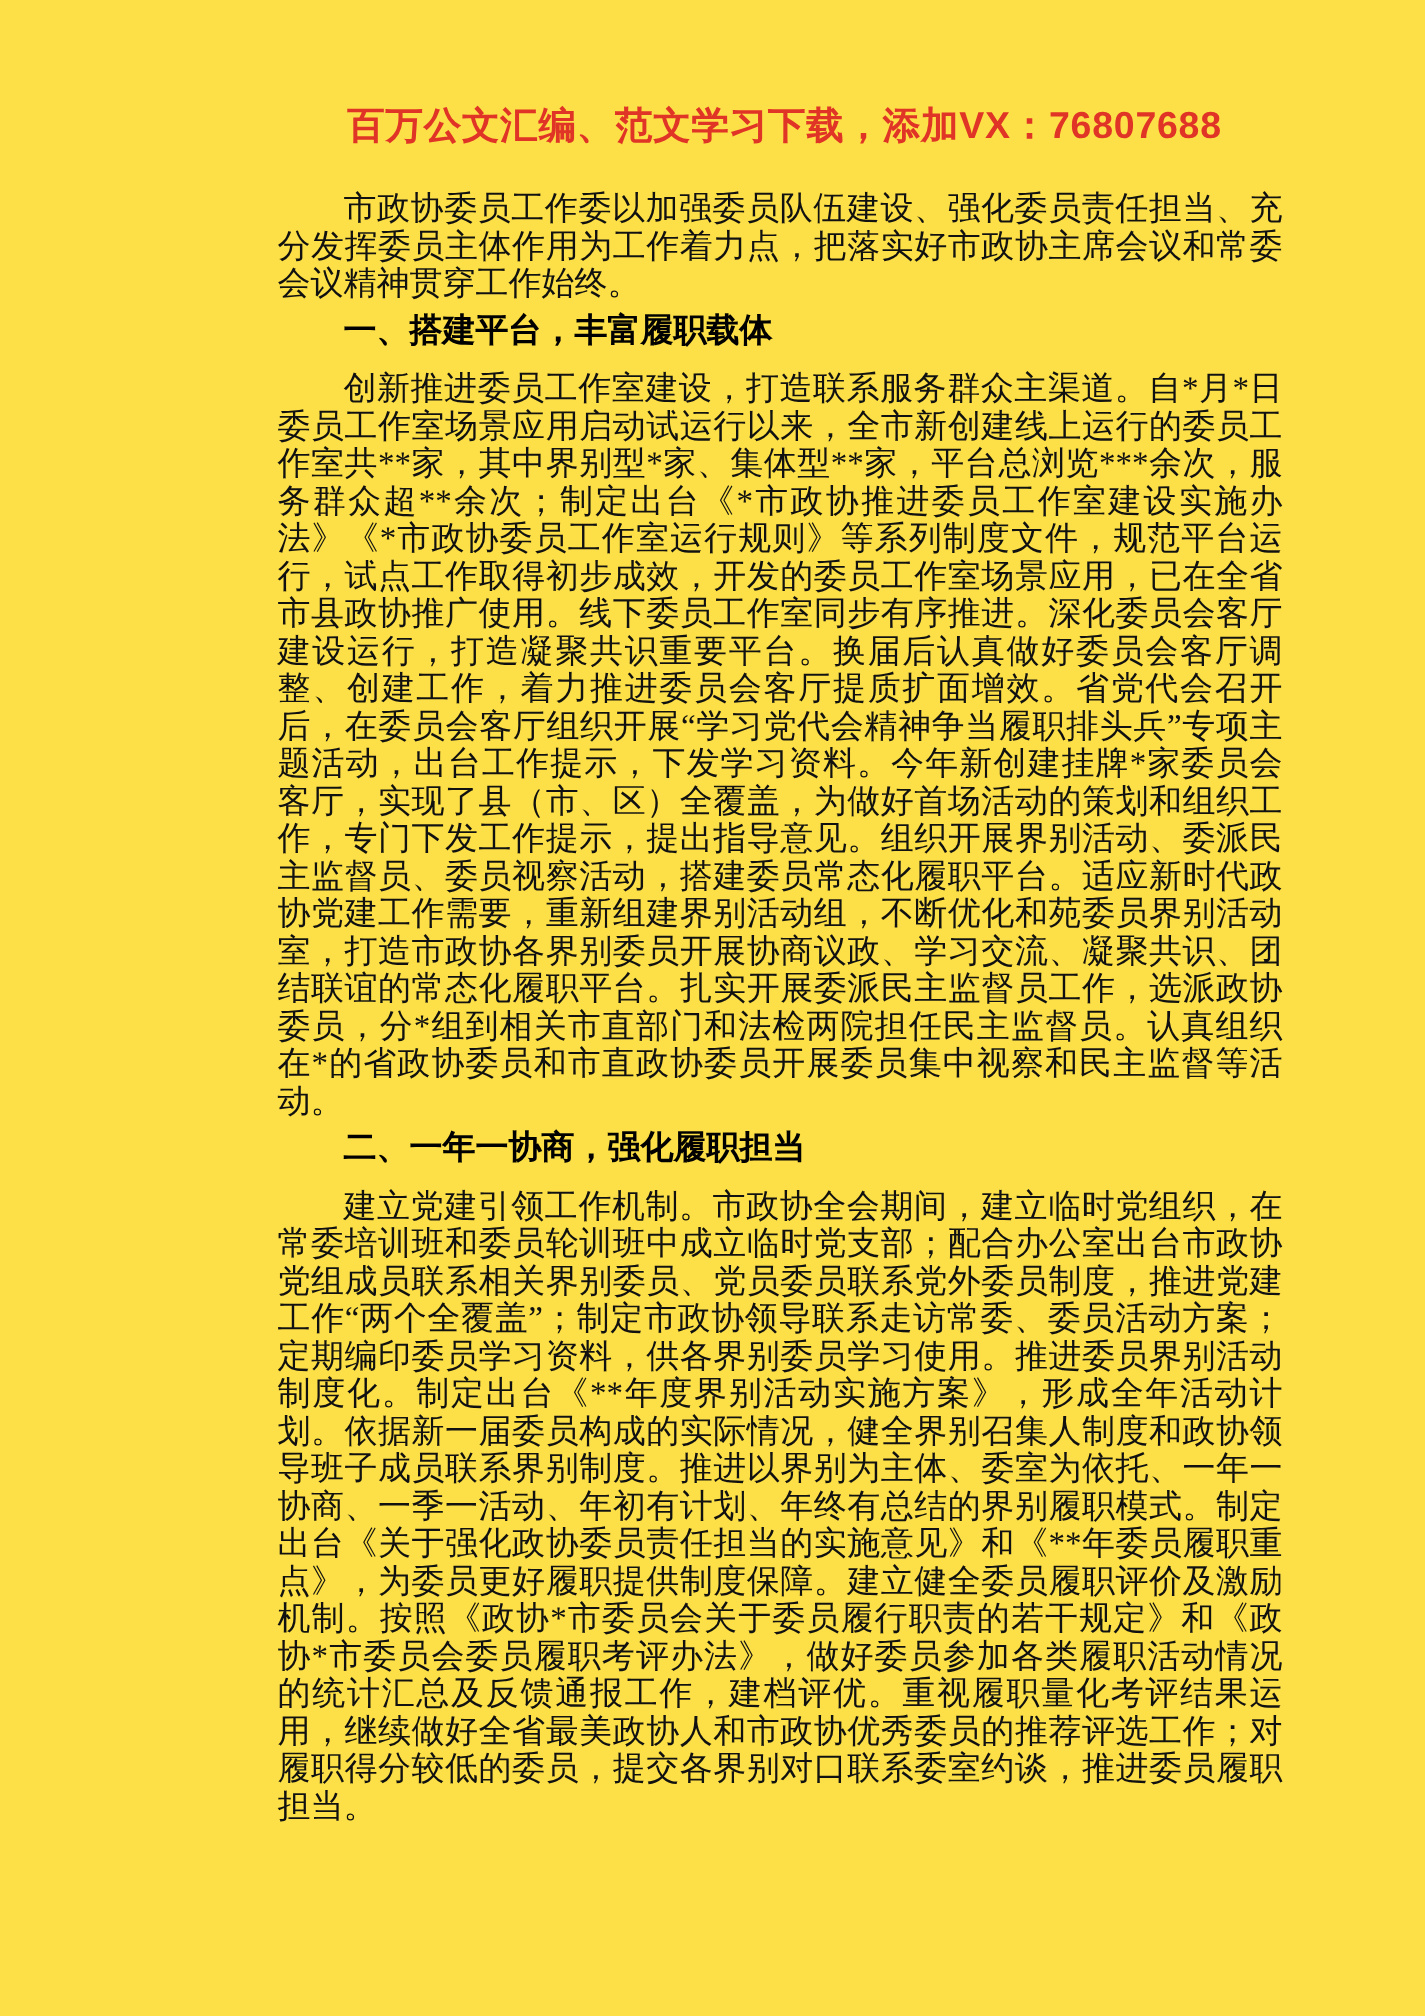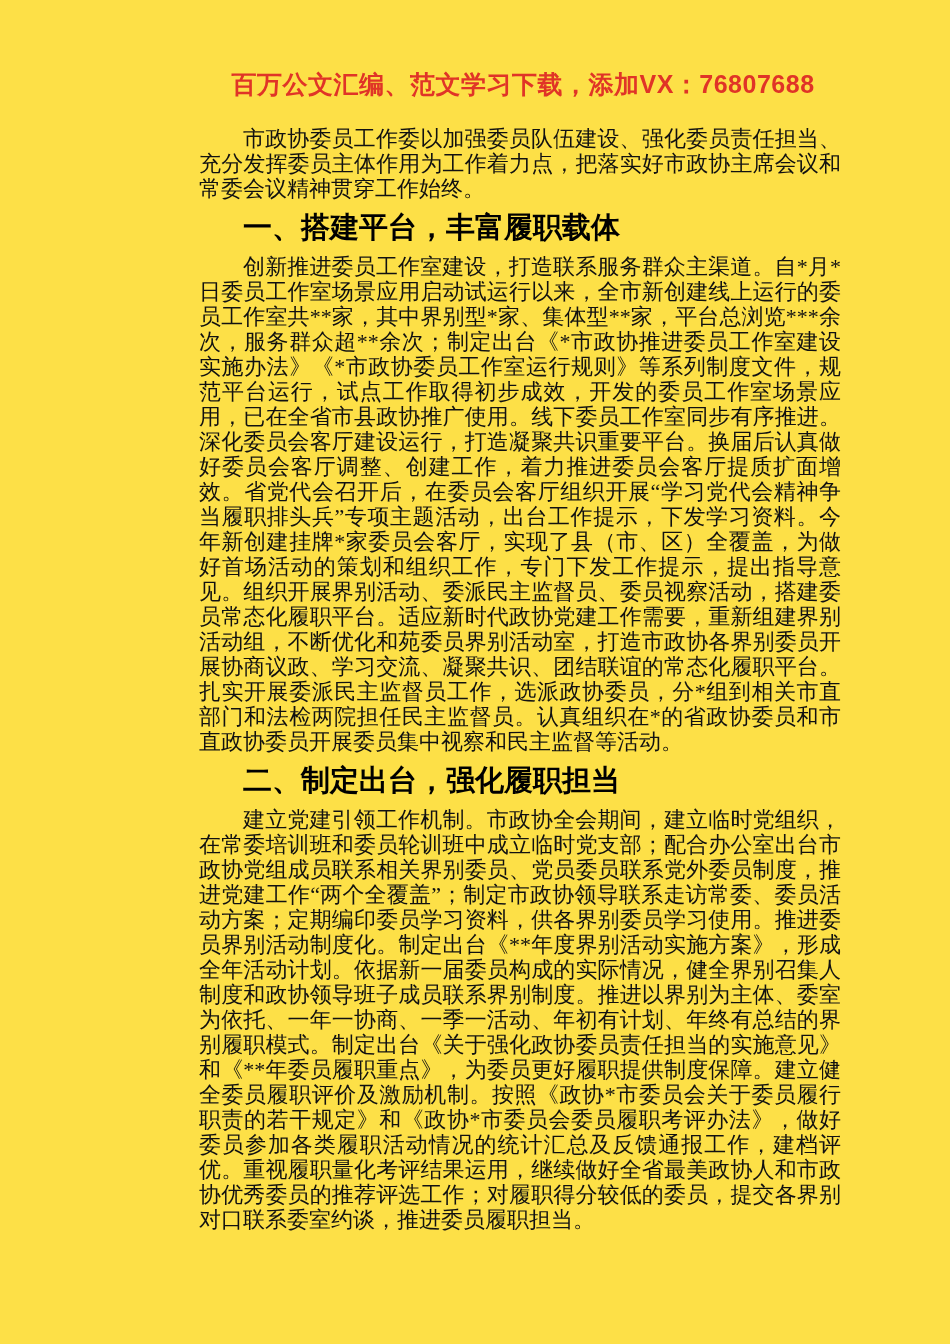--- a/index.html
+++ b/index.html
@@ -25,53 +25,53 @@
     font-size: 25px;
     line-height: 1.15;
     color: #e03427;
     letter-spacing: 0.5px;
   }
   .doc {
     width: 670px;
     margin: 27px 0 0 137px;
   }
   .doc p.body-para {
-    margin: 14px;
+    margin: 0;
     font-size: 22px;
     line-height: 25px;
     text-align: justify;
     text-justify: inter-ideograph;
     text-indent: 2em;
     word-break: break-all;
   }
   .doc h2.section-heading {
     margin: 6px 0 14px 0;
     font-family: "Liberation Sans", "DejaVu Sans", sans-serif;
     font-weight: bold;
-    font-size: 29px;
+    font-size: 22px;
     line-height: 25px;
     text-indent: 2em;
     color: #000000;
   }
 </style>
 </head>
 <body>
 
 <div class="page">
 
   <div class="notice">百万公文汇编、范文学习下载，添加VX：76807688</div>
 
   <div class="doc">
 
     <p class="body-para">市政协委员工作委以加强委员队伍建设、强化委员责任担当、充分发挥委员主体作用为工作着力点，把落实好市政协主席会议和常委会议精神贯穿工作始终。</p>
 
     <h2 class="section-heading">一、搭建平台，丰富履职载体</h2>
 
     <p class="body-para">创新推进委员工作室建设，打造联系服务群众主渠道。自*月*日委员工作室场景应用启动试运行以来，全市新创建线上运行的委员工作室共**家，其中界别型*家、集体型**家，平台总浏览***余次，服务群众超**余次；制定出台《*市政协推进委员工作室建设实施办法》《*市政协委员工作室运行规则》等系列制度文件，规范平台运行，试点工作取得初步成效，开发的委员工作室场景应用，已在全省市县政协推广使用。线下委员工作室同步有序推进。深化委员会客厅建设运行，打造凝聚共识重要平台。换届后认真做好委员会客厅调整、创建工作，着力推进委员会客厅提质扩面增效。省党代会召开后，在委员会客厅组织开展“学习党代会精神争当履职排头兵”专项主题活动，出台工作提示，下发学习资料。今年新创建挂牌*家委员会客厅，实现了县（市、区）全覆盖，为做好首场活动的策划和组织工作，专门下发工作提示，提出指导意见。组织开展界别活动、委派民主监督员、委员视察活动，搭建委员常态化履职平台。适应新时代政协党建工作需要，重新组建界别活动组，不断优化和苑委员界别活动室，打造市政协各界别委员开展协商议政、学习交流、凝聚共识、团结联谊的常态化履职平台。扎实开展委派民主监督员工作，选派政协委员，分*组到相关市直部门和法检两院担任民主监督员。认真组织在*的省政协委员和市直政协委员开展委员集中视察和民主监督等活动。</p>
 
-    <h2 class="section-heading">二、制定出台，强化履职担当</h2>
+    <h2 class="section-heading">二、一年一协商，强化履职担当</h2>
 
     <p class="body-para">建立党建引领工作机制。市政协全会期间，建立临时党组织，在常委培训班和委员轮训班中成立临时党支部；配合办公室出台市政协党组成员联系相关界别委员、党员委员联系党外委员制度，推进党建工作“两个全覆盖”；制定市政协领导联系走访常委、委员活动方案；定期编印委员学习资料，供各界别委员学习使用。推进委员界别活动制度化。制定出台《**年度界别活动实施方案》，形成全年活动计划。依据新一届委员构成的实际情况，健全界别召集人制度和政协领导班子成员联系界别制度。推进以界别为主体、委室为依托、一年一协商、一季一活动、年初有计划、年终有总结的界别履职模式。制定出台《关于强化政协委员责任担当的实施意见》和《**年委员履职重点》，为委员更好履职提供制度保障。建立健全委员履职评价及激励机制。按照《政协*市委员会关于委员履行职责的若干规定》和《政协*市委员会委员履职考评办法》，做好委员参加各类履职活动情况的统计汇总及反馈通报工作，建档评优。重视履职量化考评结果运用，继续做好全省最美政协人和市政协优秀委员的推荐评选工作；对履职得分较低的委员，提交各界别对口联系委室约谈，推进委员履职担当。</p>
 
 
   </div>
 
 </div>
 
 </body></html>

